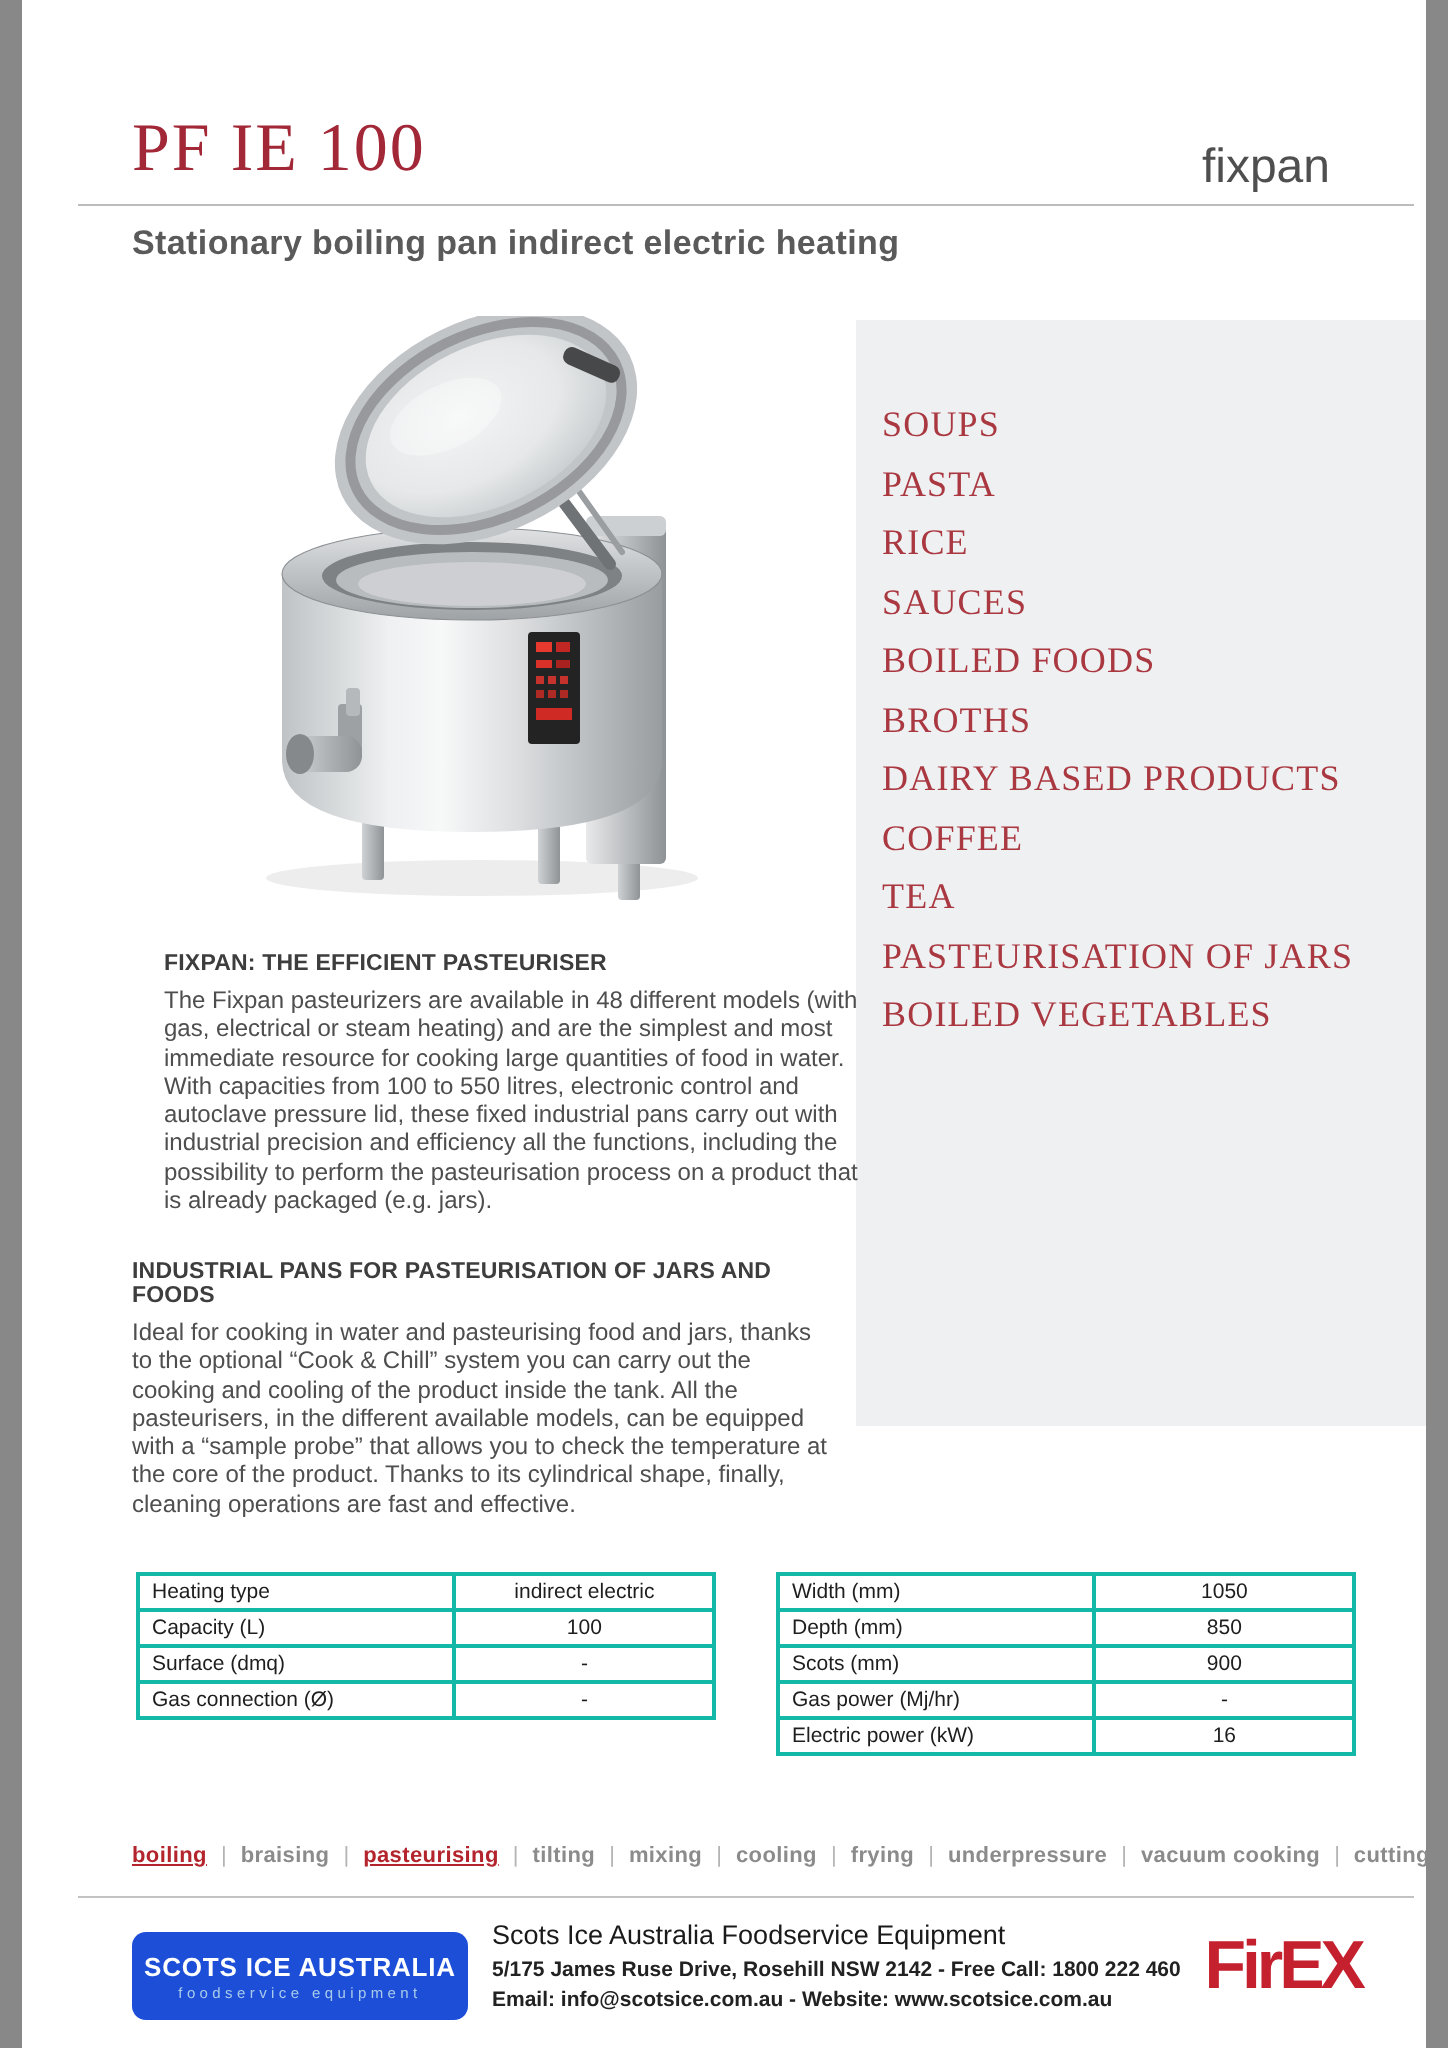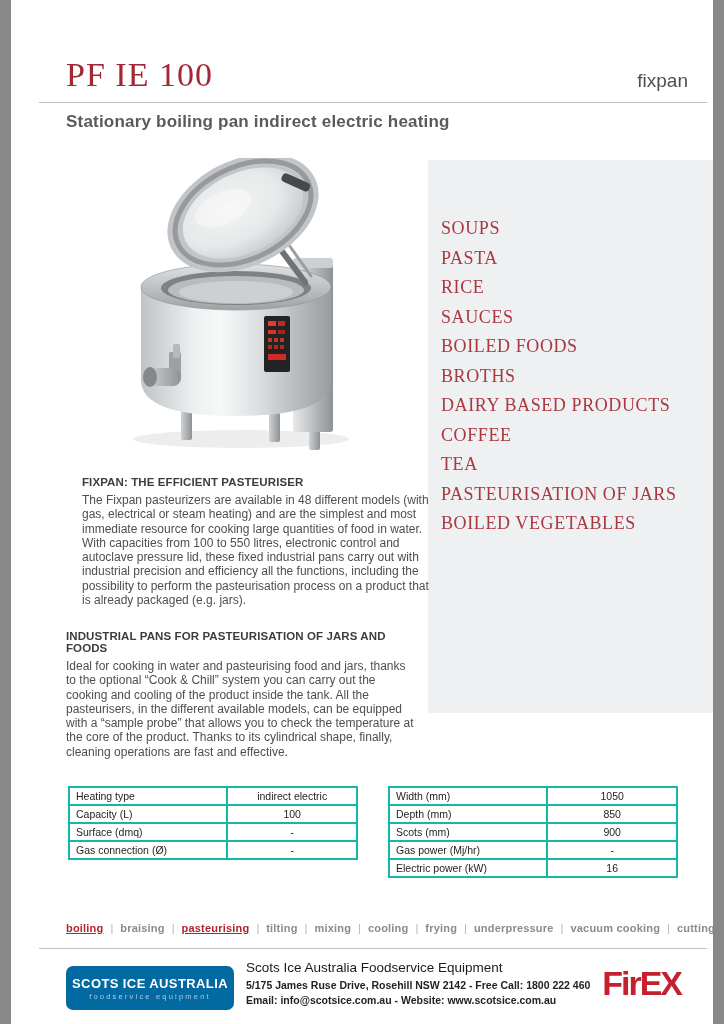--- a/index.html
+++ b/index.html
@@ -8,34 +8,34 @@
     margin:0 auto;overflow:hidden;
     font-family:"Liberation Sans", sans-serif;
   }
   
   .model-title{
     position:absolute;left:55px;top:56px;
     font-family:"Liberation Serif", serif;
     font-size:34px;color:#a22737;letter-spacing:1px;
   }
   .range-name{
-    position:absolute;right:25px;top:70px;
-    font-size:19px;color:#4f4f4f;
+    position:absolute;right:48px;top:70px;
+    font-size:24px;color:#4f4f4f;
   }
   .header-rule{
     position:absolute;left:28px;top:102px;width:668px;height:1px;background:#bcbcbc;
   }
   .subtitle{
     position:absolute;left:55px;top:112px;
     font-size:17px;font-weight:bold;color:#5a5a5a;letter-spacing:0.2px;
   }
   
   .apps-panel{
     position:absolute;left:417px;top:160px;width:293px;height:553px;
-    background:#eff0f2;box-sizing:border-box;padding:54px 0 0 13px;
+    background:#eff0f2;box-sizing:border-box;padding:38px 0 0 13px;
   }
   .app-item{
     font-family:"Liberation Serif", serif;
     font-size:18px;color:#aa3841;line-height:29.5px;
     letter-spacing:0.6px;white-space:nowrap;
   }
   
   .product-wrap{position:absolute;left:112px;top:158px;width:300px;height:300px;}
   
   .text-section{position:absolute;left:55px;width:352px;}
@@ -60,21 +60,21 @@
   }
   .nav-item{color:#8b8b8b;font-weight:bold;letter-spacing:0.2px;}
   .nav-item.active{color:#b3242d;text-decoration:underline;cursor:pointer;}
   .nav-sep{color:#b4b4b4;margin:0 7px;font-weight:normal;}
   .footer-rule{
     position:absolute;left:28px;top:948px;width:668px;height:1px;background:#c2c2c2;
   }
   
   .scots-logo{
     position:absolute;left:55px;top:966px;width:168px;height:44px;
-    background:#0369a1;border-radius:7px;color:#ffffff;
+    background:#1d4ed8;border-radius:7px;color:#ffffff;
     display:flex;flex-direction:column;align-items:center;justify-content:center;
   }
   .scots-logo .l1{font-size:13px;font-weight:bold;letter-spacing:0.4px;}
   .scots-logo .l2{font-size:7.5px;letter-spacing:2.2px;color:#a8cbeb;margin-top:1px;}
   .footer-contact{position:absolute;left:235px;top:960px;color:#1d1d1d;}
   .footer-contact .company{font-size:13.5px;margin-bottom:3px;color:#1a1a1a;}
   .footer-contact .line{font-size:10.5px;font-weight:bold;line-height:14.5px;color:#222222;}
   .firex-logo{
     position:absolute;right:32px;top:964px;
     font-size:34px;font-weight:bold;color:#c5202e;

